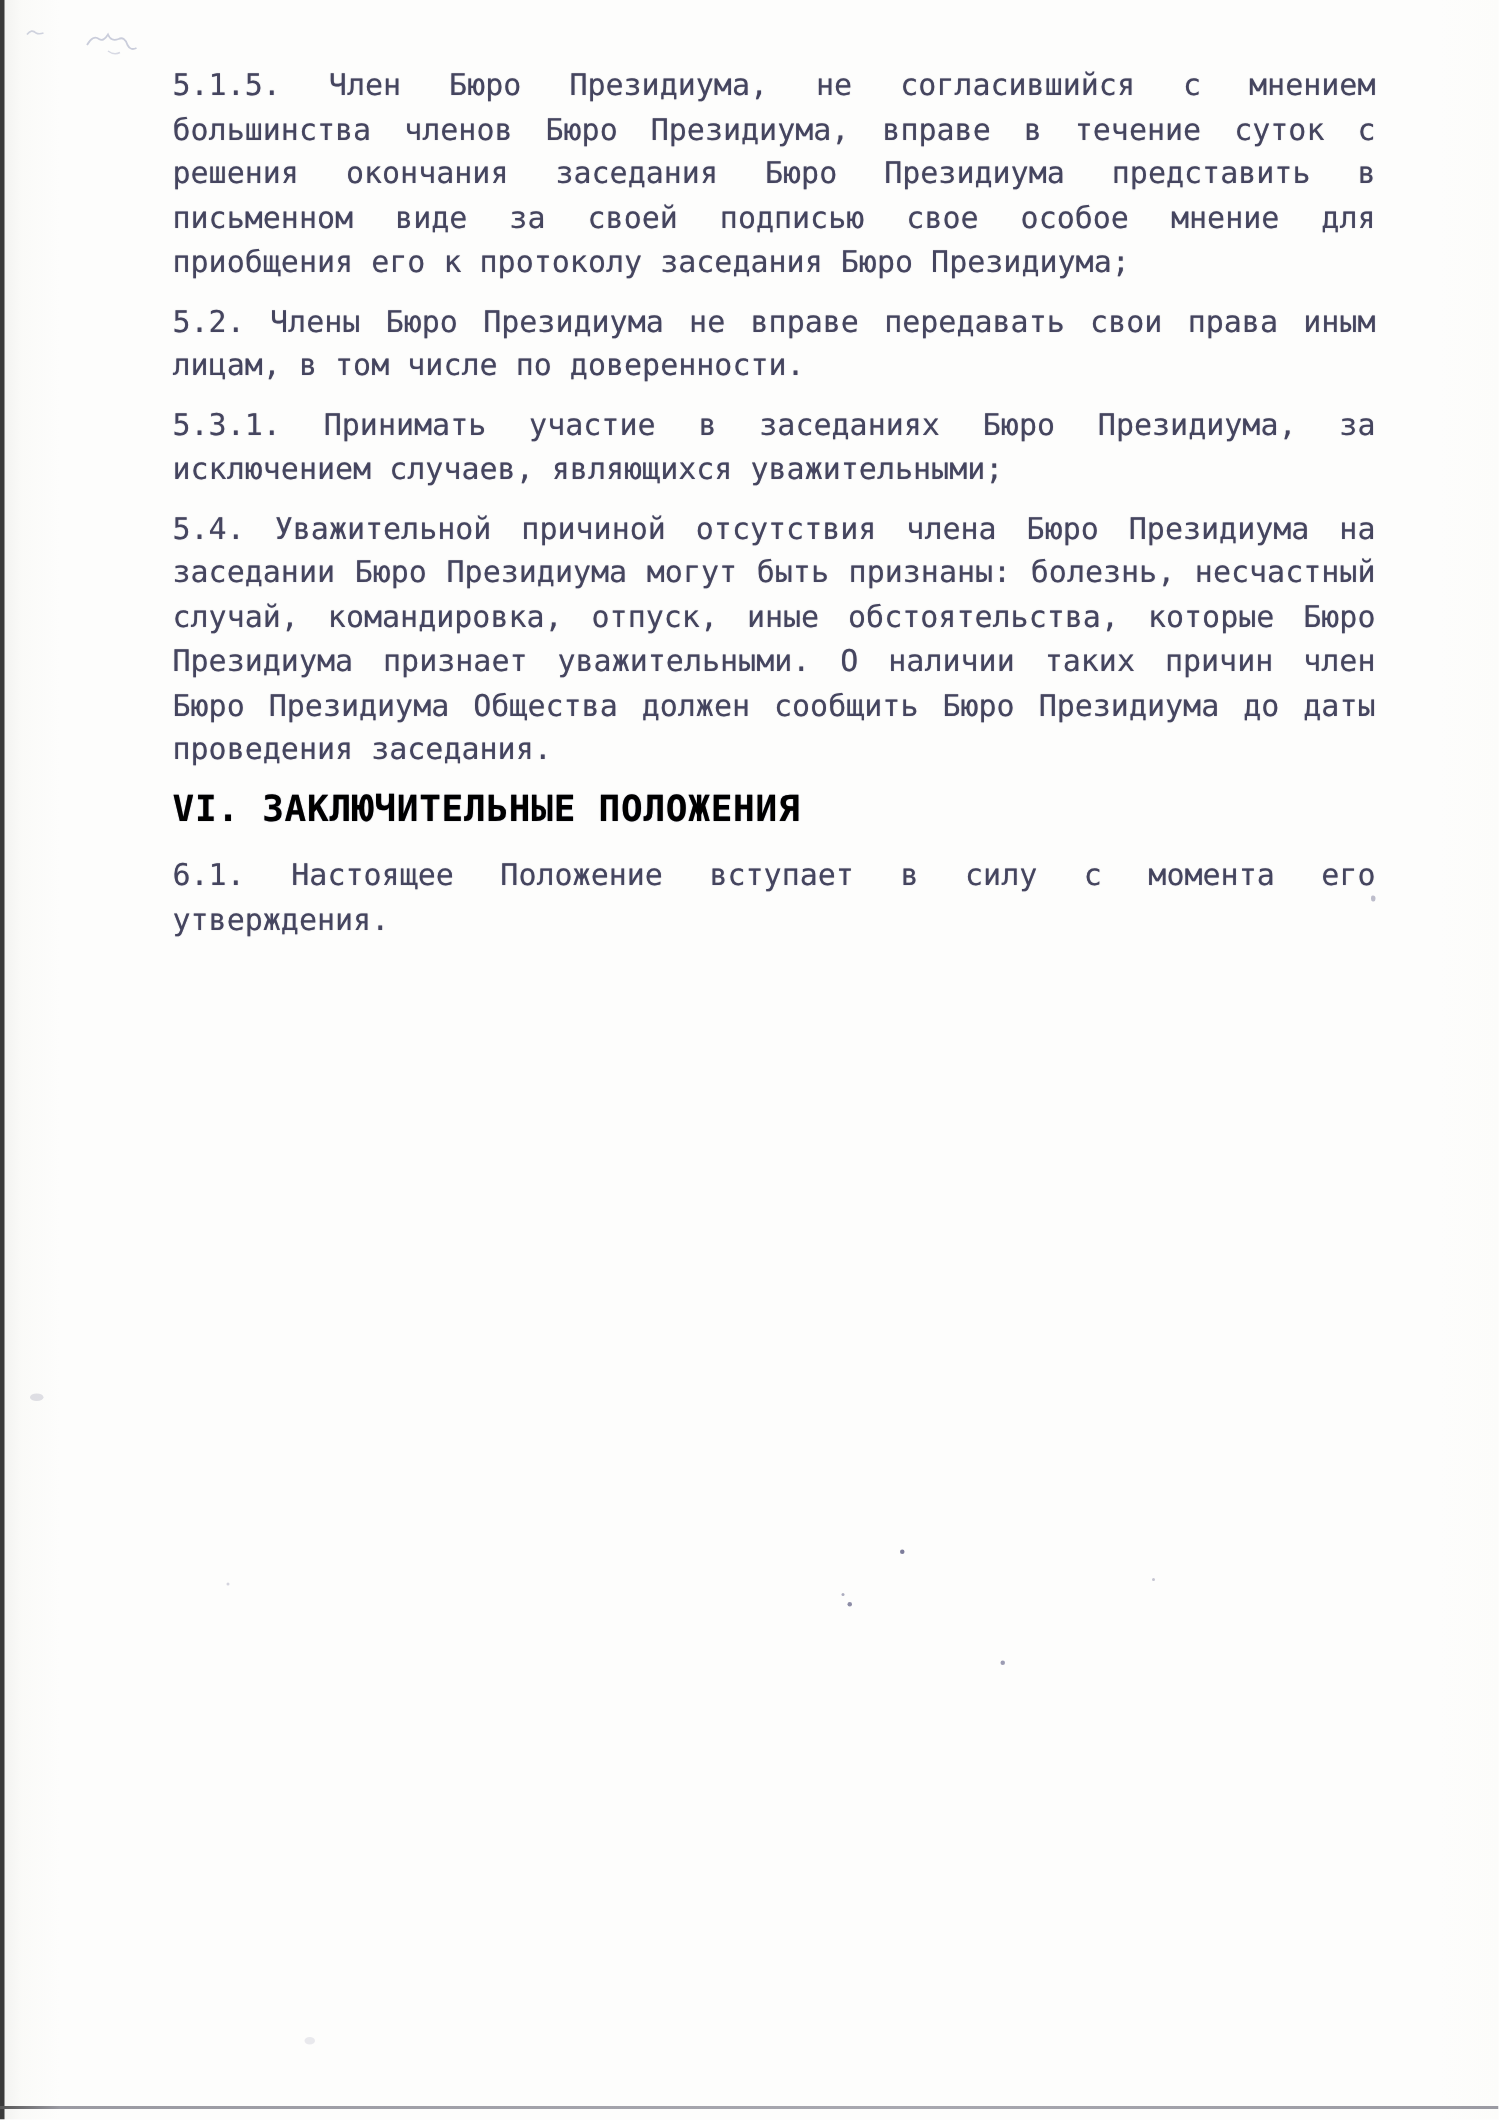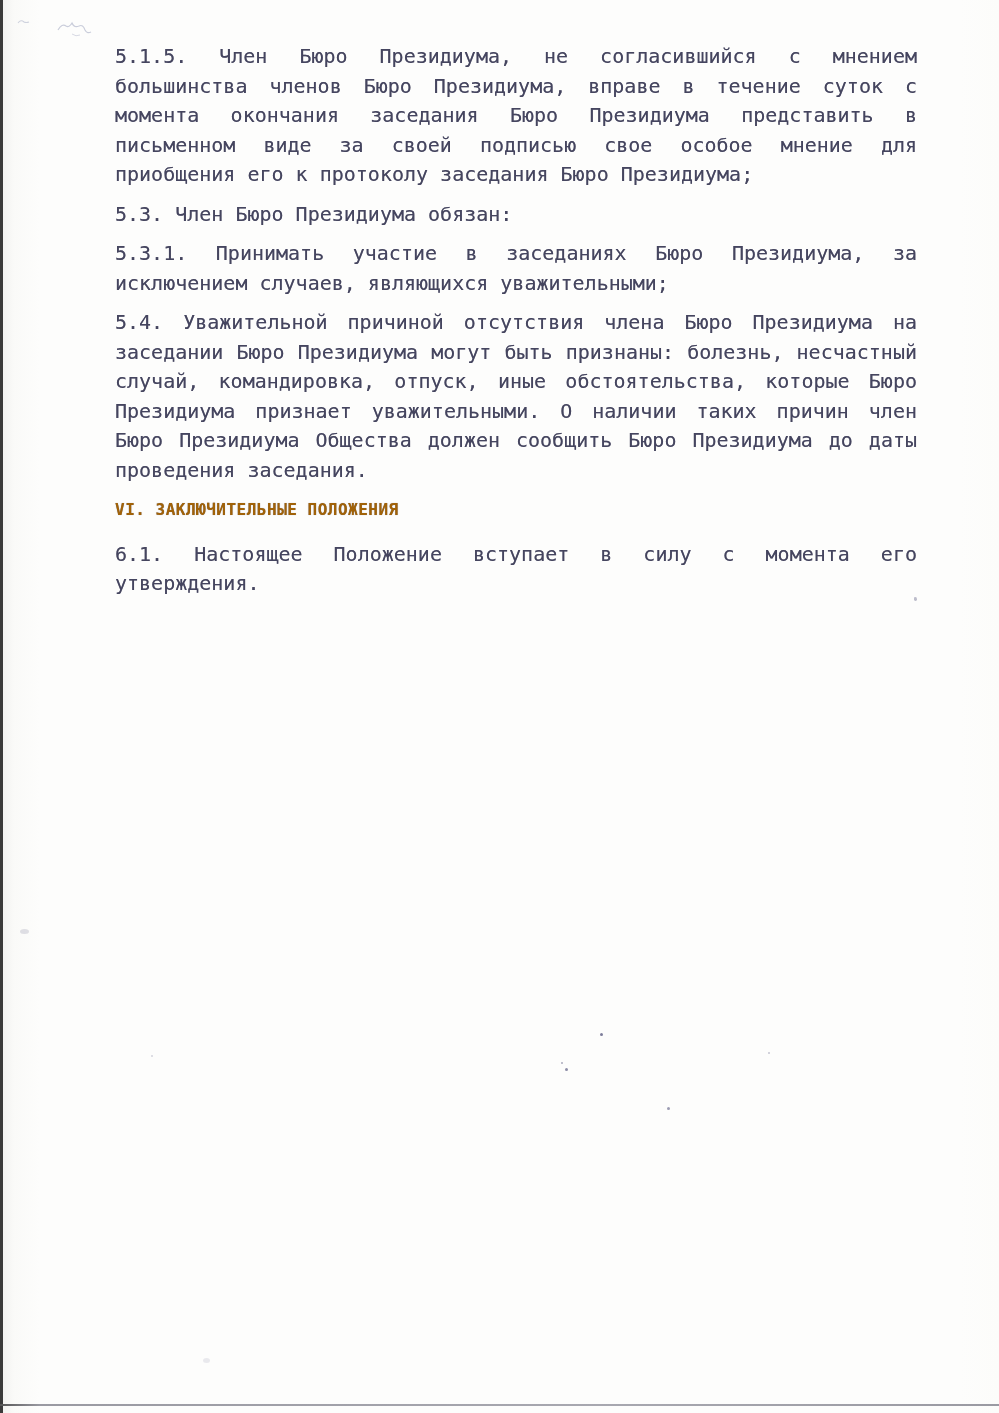--- a/index.html
+++ b/index.html
@@ -42,24 +42,24 @@
     color: #45455f;
     text-align: justify;
     text-align-last: left;
     text-shadow: 0 0 0.6px rgba(69, 69, 95, 0.55);
   }
   .content p {
     margin: 0 0 10px 0;
   }
   .content p.clause-6-1 { margin-bottom: 13px; }
   .content h2.section-heading {
-    font-size: 16px;
+    font-size: 24px;
     line-height: 29.5px;
     font-weight: bold;
-    color: #a16207;
+    color: #000000;
     margin: 0 0 15px 0;
     letter-spacing: 0.5px;
     text-shadow: 0 0 0.7px rgba(35, 35, 74, 0.6);
   }
   
   .pencil-marks {
     position: absolute;
     left: 14px; top: 14px;
     width: 90px; height: 28px;
     opacity: 0.55;
@@ -89,22 +89,22 @@
 
 <div class="pencil-marks">
   <svg width="90" height="28" viewBox="0 0 90 28">
     <path d="M4 9 q3 -4 6 -1 q2 1 5 0" fill="none" stroke="#8890b0" stroke-width="1.1" opacity="0.7"></path>
     <path d="M44 16 q4 -7 8 -4 q3 2 6 -3 q2 5 7 3 q4 -2 6 4 q2 4 6 2" fill="none" stroke="#8890b0" stroke-width="1.2" opacity="0.8"></path>
     <path d="M58 20 q4 3 8 1" fill="none" stroke="#8890b0" stroke-width="1" opacity="0.6"></path>
   </svg>
 </div>
 
 <div class="content">
-  <p class="clause">5.1.5. Член Бюро Президиума, не согласившийся с мнением большинства членов Бюро Президиума, вправе в течение суток с момента окончания заседания Бюро Президиума представить в письменном виде за своей подписью свое особое мнение для приобщения его к протоколу заседания Бюро Президиума;</p>
-  <p class="clause">5.3. Член Бюро Президиума обязан:</p>
+  <p class="clause">5.1.5. Член Бюро Президиума, не согласившийся с мнением большинства членов Бюро Президиума, вправе в течение суток с решения окончания заседания Бюро Президиума представить в письменном виде за своей подписью свое особое мнение для приобщения его к протоколу заседания Бюро Президиума;</p>
+  <p class="clause">5.2. Члены Бюро Президиума не вправе передавать свои права иным лицам, в том числе по доверенности.</p>
   <p class="clause">5.3.1. Принимать участие в заседаниях Бюро Президиума, за исключением случаев, являющихся уважительными;</p>
   <p class="clause">5.4. Уважительной причиной отсутствия члена Бюро Президиума на заседании Бюро Президиума могут быть признаны: болезнь, несчастный случай, командировка, отпуск, иные обстоятельства, которые Бюро Президиума признает уважительными. О наличии таких причин член Бюро Президиума Общества должен сообщить Бюро Президиума до даты проведения заседания.</p>
   <h2 class="section-heading">VI. ЗАКЛЮЧИТЕЛЬНЫЕ ПОЛОЖЕНИЯ</h2>
   <p class="clause clause-6-1">6.1. Настоящее Положение вступает в силу с момента его утверждения.</p>
 </div>
 
 <span class="speckle sp1"></span>
 <span class="speckle sp2"></span>
 <span class="speckle sp3"></span>
 <span class="speckle sp4"></span>

